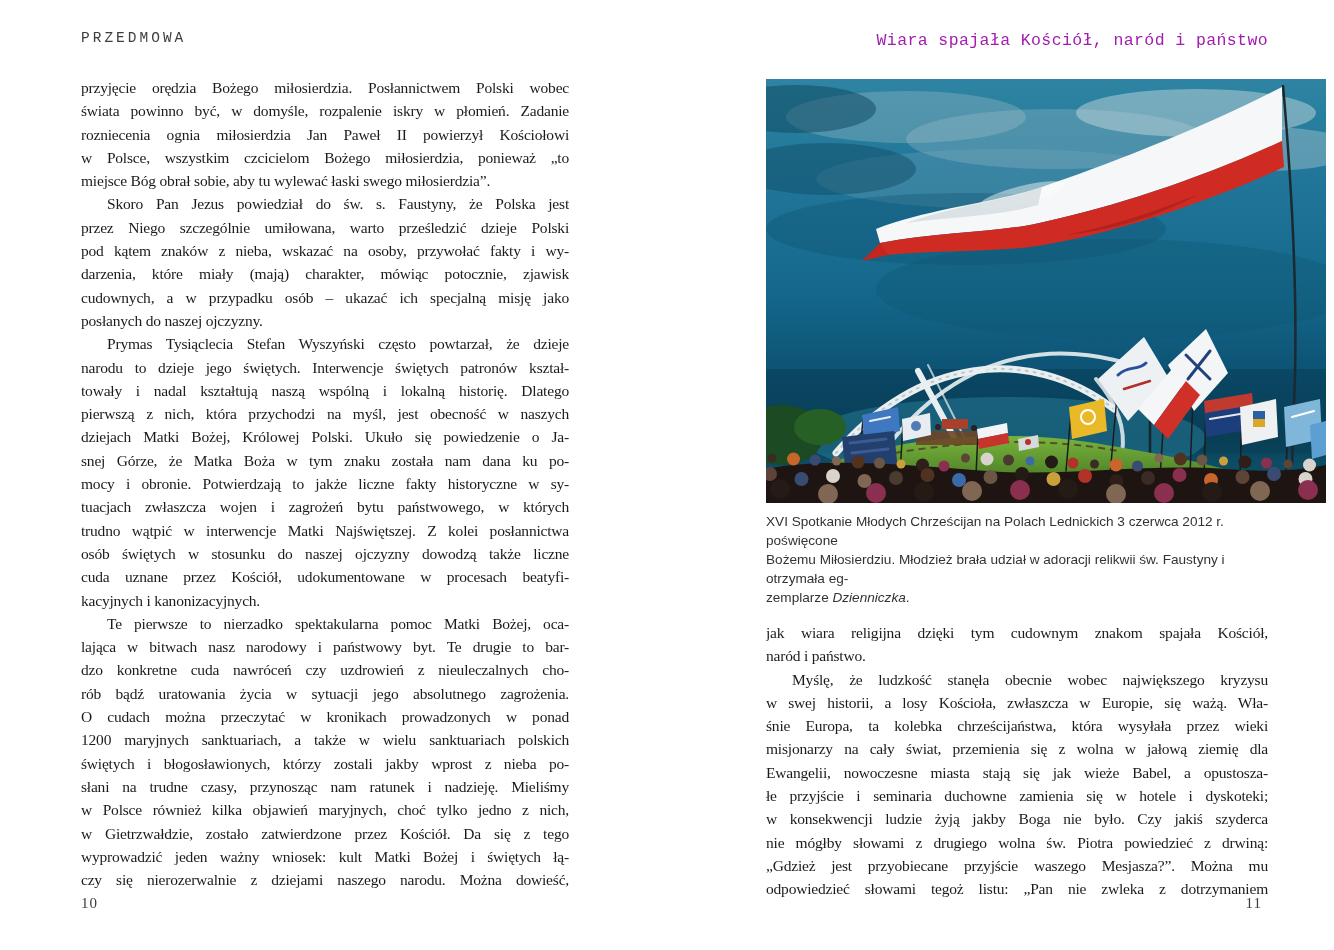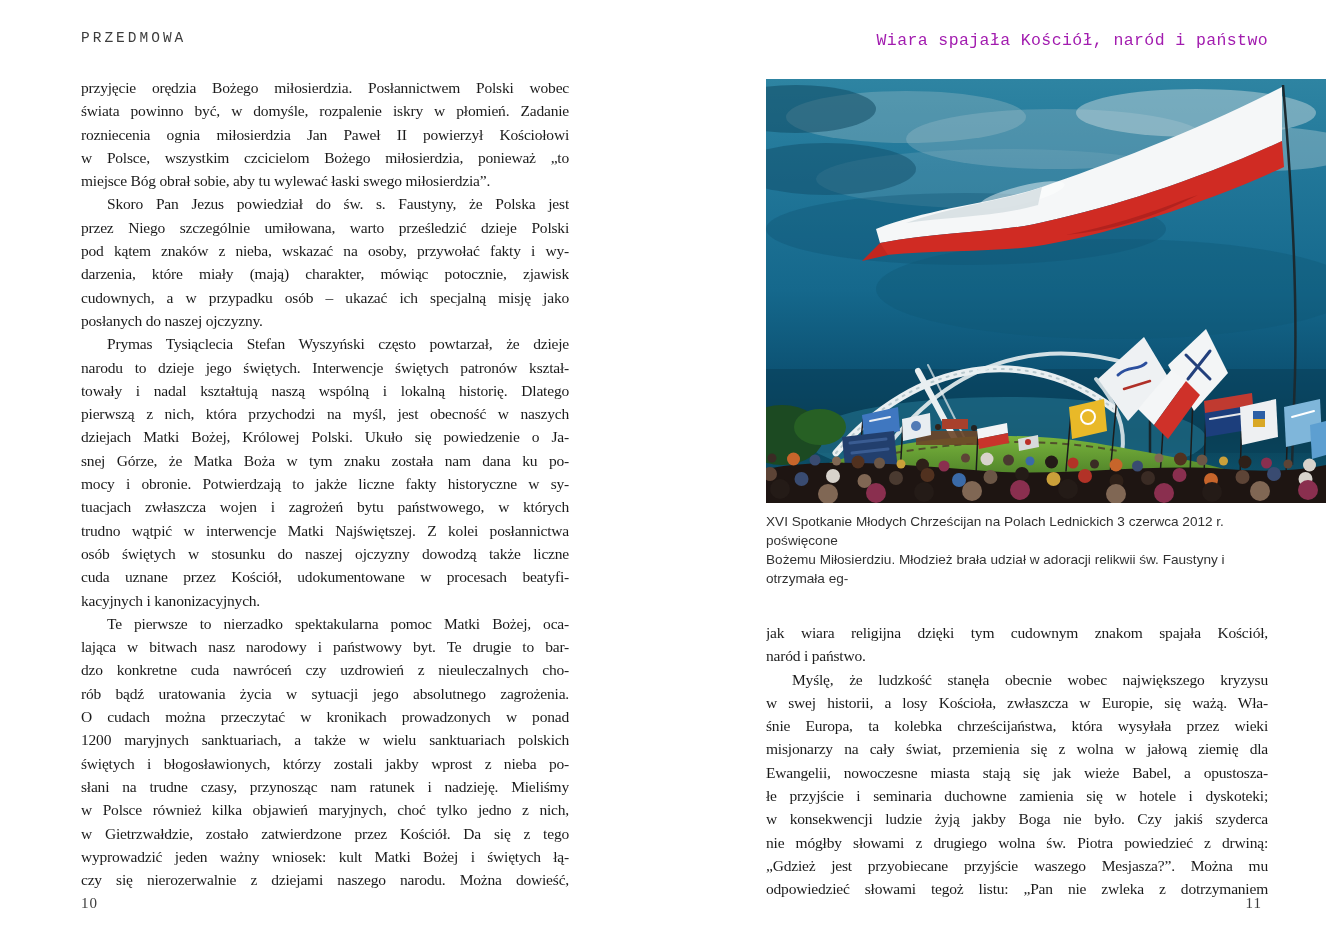--- a/index.html
+++ b/index.html
@@ -255,20 +255,21 @@
             <circle cx="398" cy="414" r="10" fill="#8a2f4f"></circle>
             <circle cx="446" cy="413" r="10" fill="#241b17"></circle>
             <circle cx="494" cy="412" r="10" fill="#806754"></circle>
             <circle cx="542" cy="411" r="10" fill="#8a2f4f"></circle>
           </g>
       </svg>
     </div>
     <figcaption id="caption">
         <span class="cap-line"><span>XVI Spotkanie Młodych Chrześcijan na Polach Lednickich 3 czerwca 2012 r. poświęcone</span></span>
         <span class="cap-line"><span>Bożemu Miłosierdziu. Młodzież brała udział w adoracji relikwii św. Faustyny i otrzymała eg-</span></span>
+        <span class="cap-line"><span>zemplarze </span><i>Dzienniczka</i><span>.</span></span>
       </figcaption>
   </figure>
 
   <div id="right-body" class="bodycol">
       <div class="para">
         <div class="line">jak wiara religijna dzięki tym cudownym znakom spajała Kościół,</div>
         <div class="line end">naród i państwo.</div>
       </div>
       <div class="para">
         <div class="line indent">Myślę, że ludzkość stanęła obecnie wobec największego kryzysu</div>

